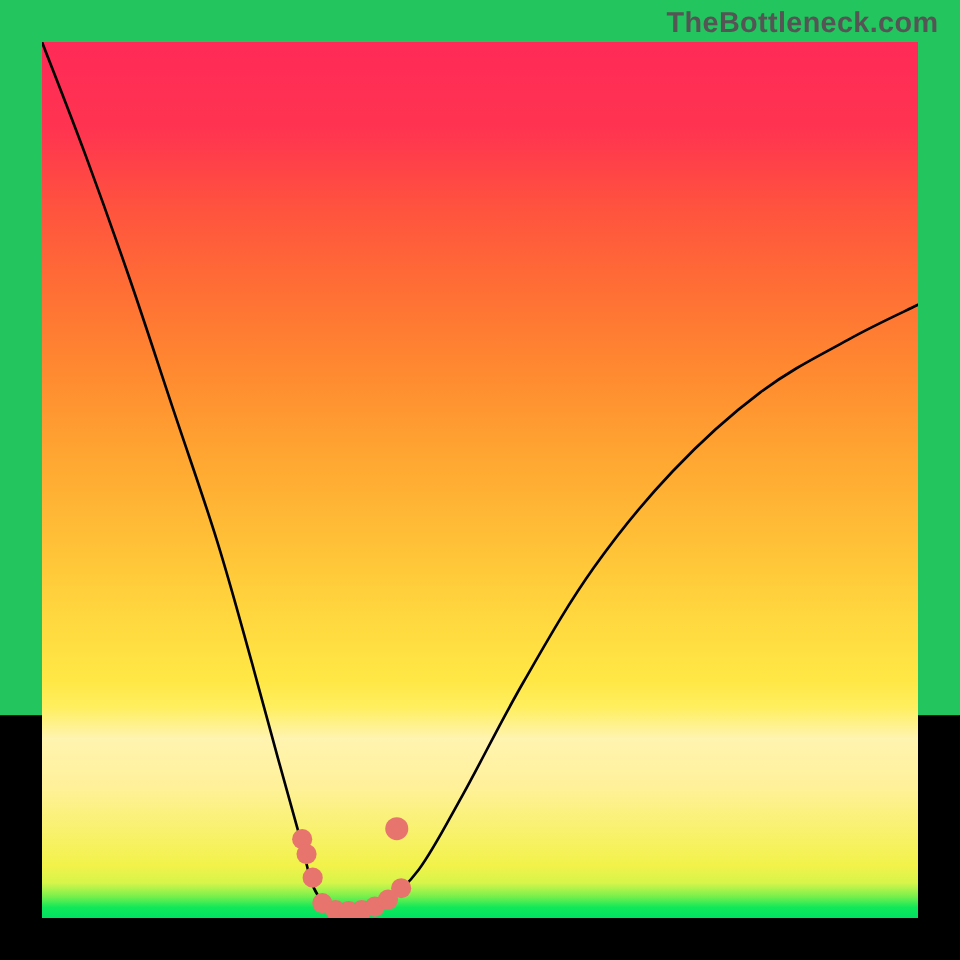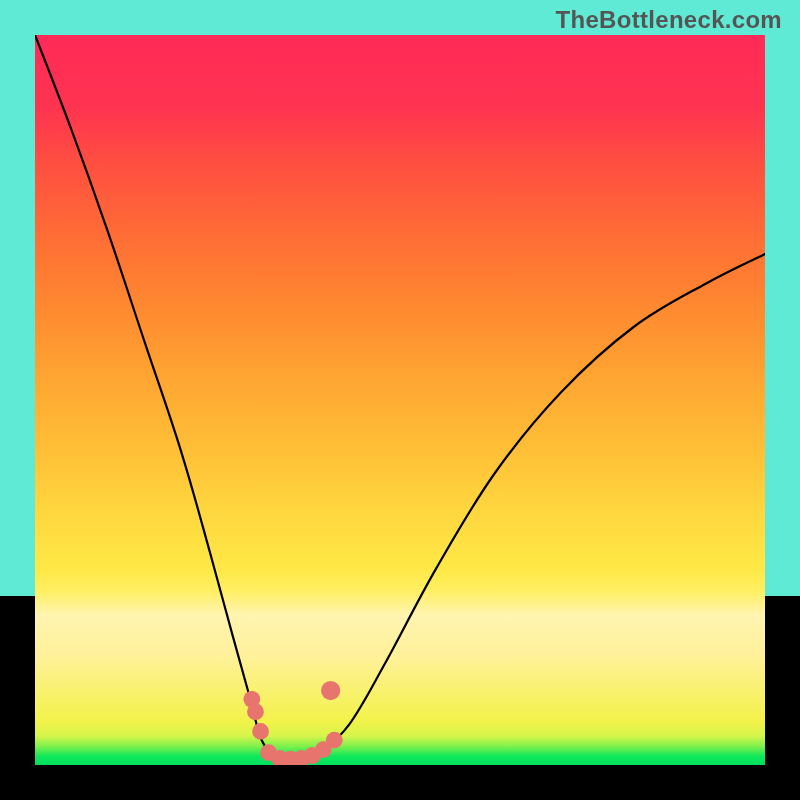--- a/index.html
+++ b/index.html
@@ -8,21 +8,21 @@
     width: 800px;
     height: 800px;
     overflow: hidden;
     background: #000;
     font-family: Arial, Helvetica, sans-serif;
   }
   .frame {
     position: relative;
     width: 800px;
     height: 596px;
-    background: #5eead4;
+    background: #22c55e;
   }
   .plot-area {
     position: absolute;
     left: 35px;
     top: 35px;
     width: 730px;
     height: 730px;
     
     background: linear-gradient(to top,
       #00e060 0%,

